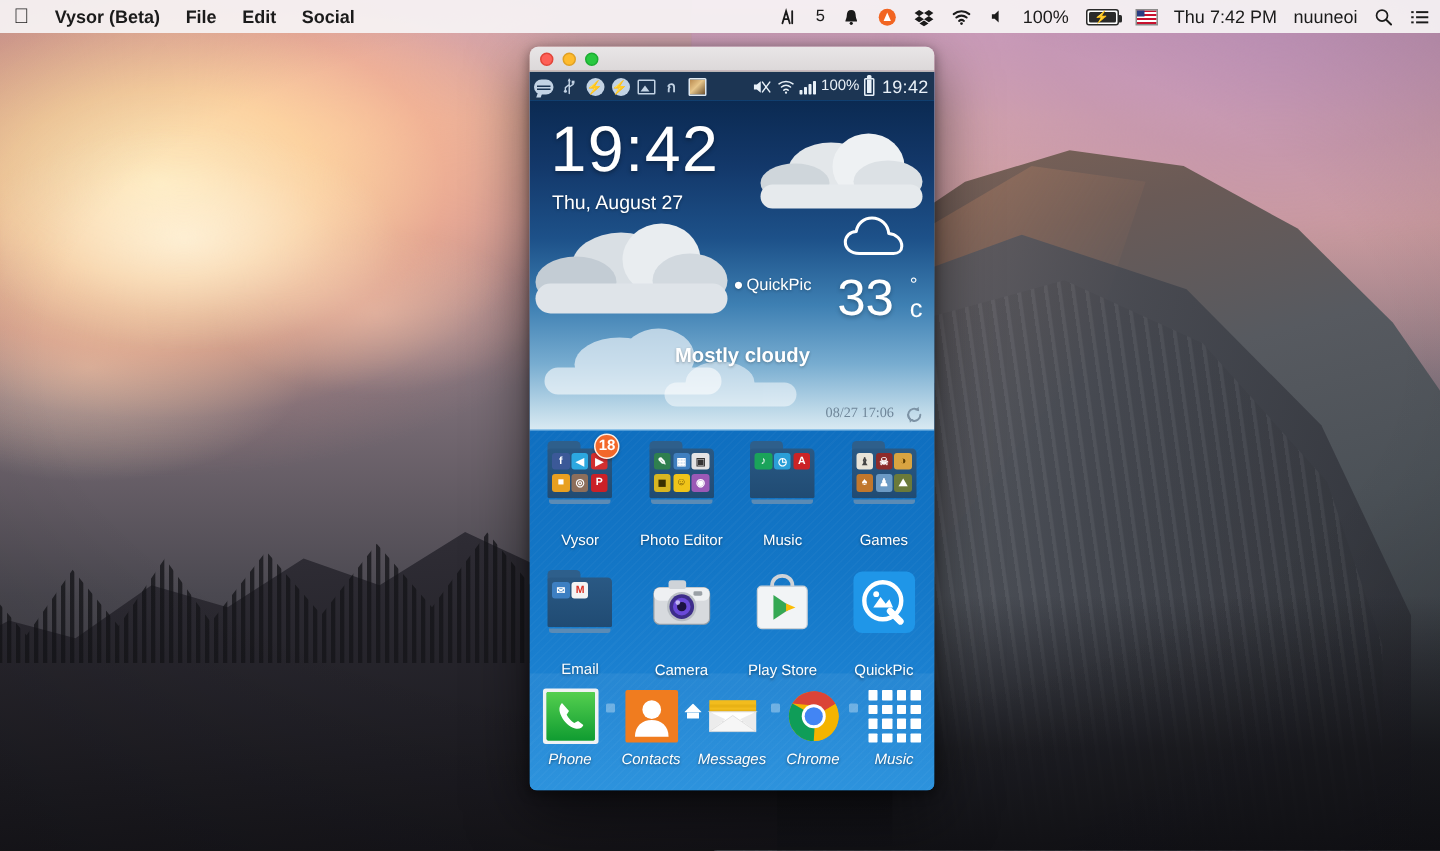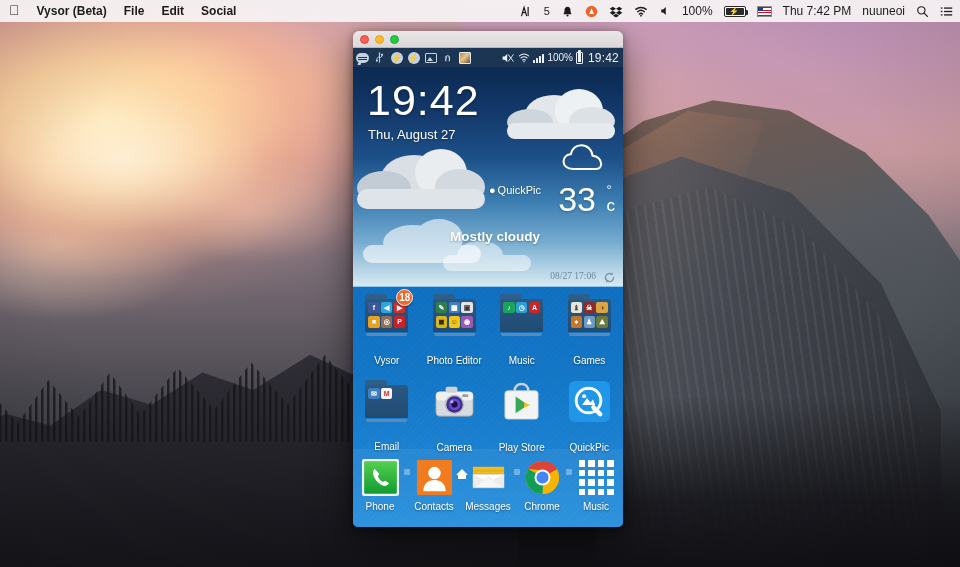--- a/index.html
+++ b/index.html
@@ -329,21 +329,21 @@
   }
 
   
   #dock {
     position:absolute; left:0; bottom:0; width:100%; height:78px;
     background:linear-gradient(to bottom, rgba(255,255,255,0.06), rgba(255,255,255,0.0));
     display:flex; align-items:flex-start; padding-top:9px;
   }
   .dcell { width:20%; display:flex; flex-direction:column; align-items:center; gap:4px; }
   .dicon { width:39px; height:39px; position:relative; }
-  .dlabel { font-size:10px; color:#fff; text-shadow:0 1px 2px rgba(0,0,0,0.45); }
+  .dlabel { font-size:10px; color:#fff; text-shadow:0 1px 2px rgba(0,0,0,0.45);font-style:italic; }
 
   .grid4 {
     width:100%; height:100%;
     display:grid; grid-template-columns:repeat(4,1fr); grid-template-rows:repeat(4,1fr);
     gap:3px; padding:2px;
   }
   .grid4 i { background:#fff; border-radius:0.5px; display:block; }
 </style>
 </head>
 <body>

